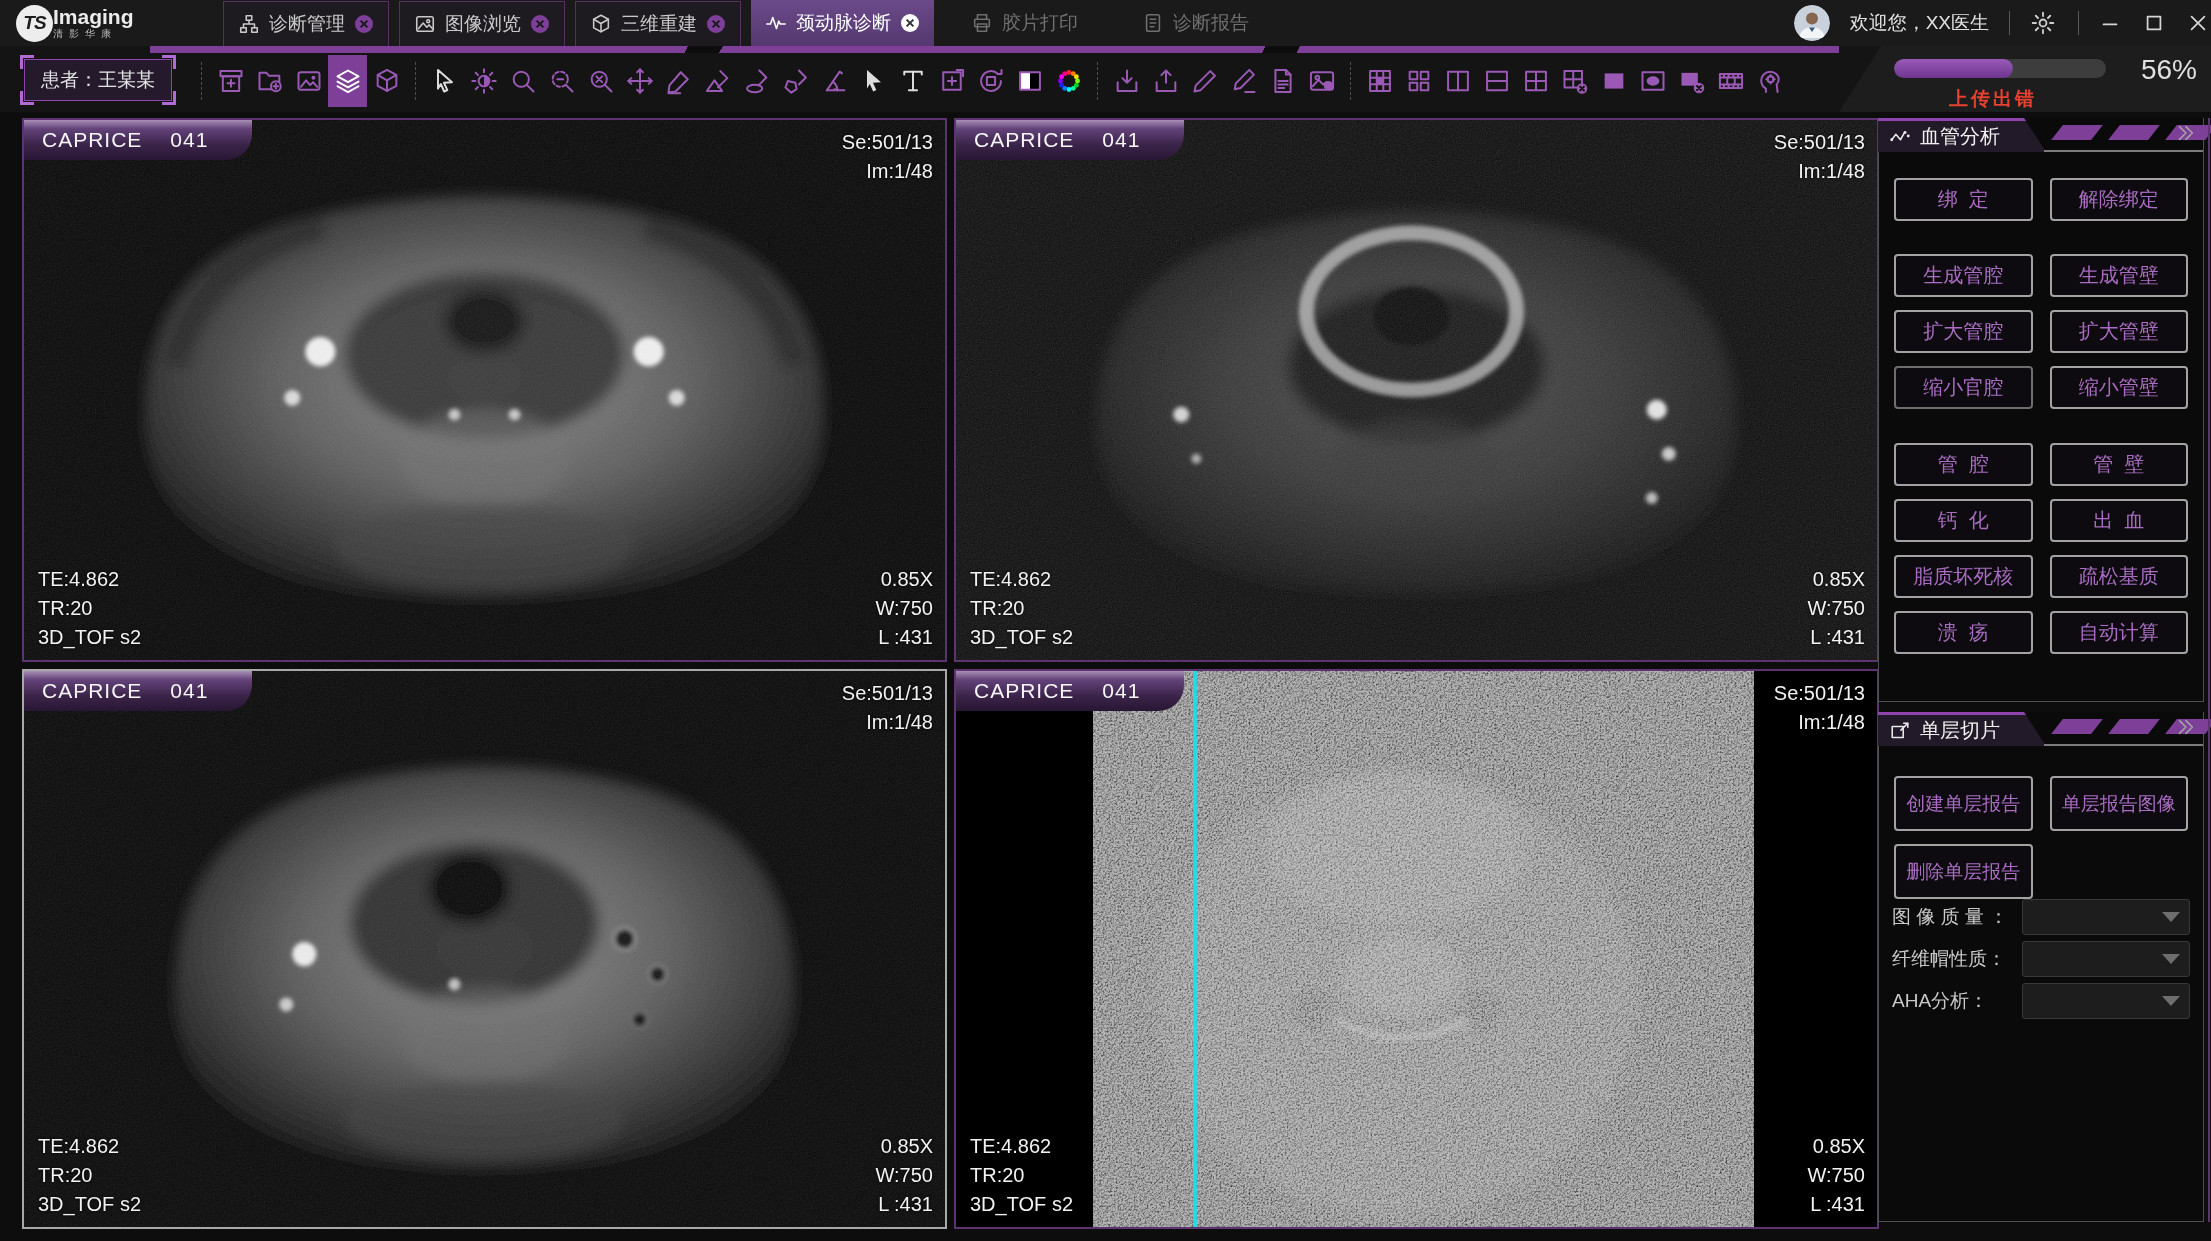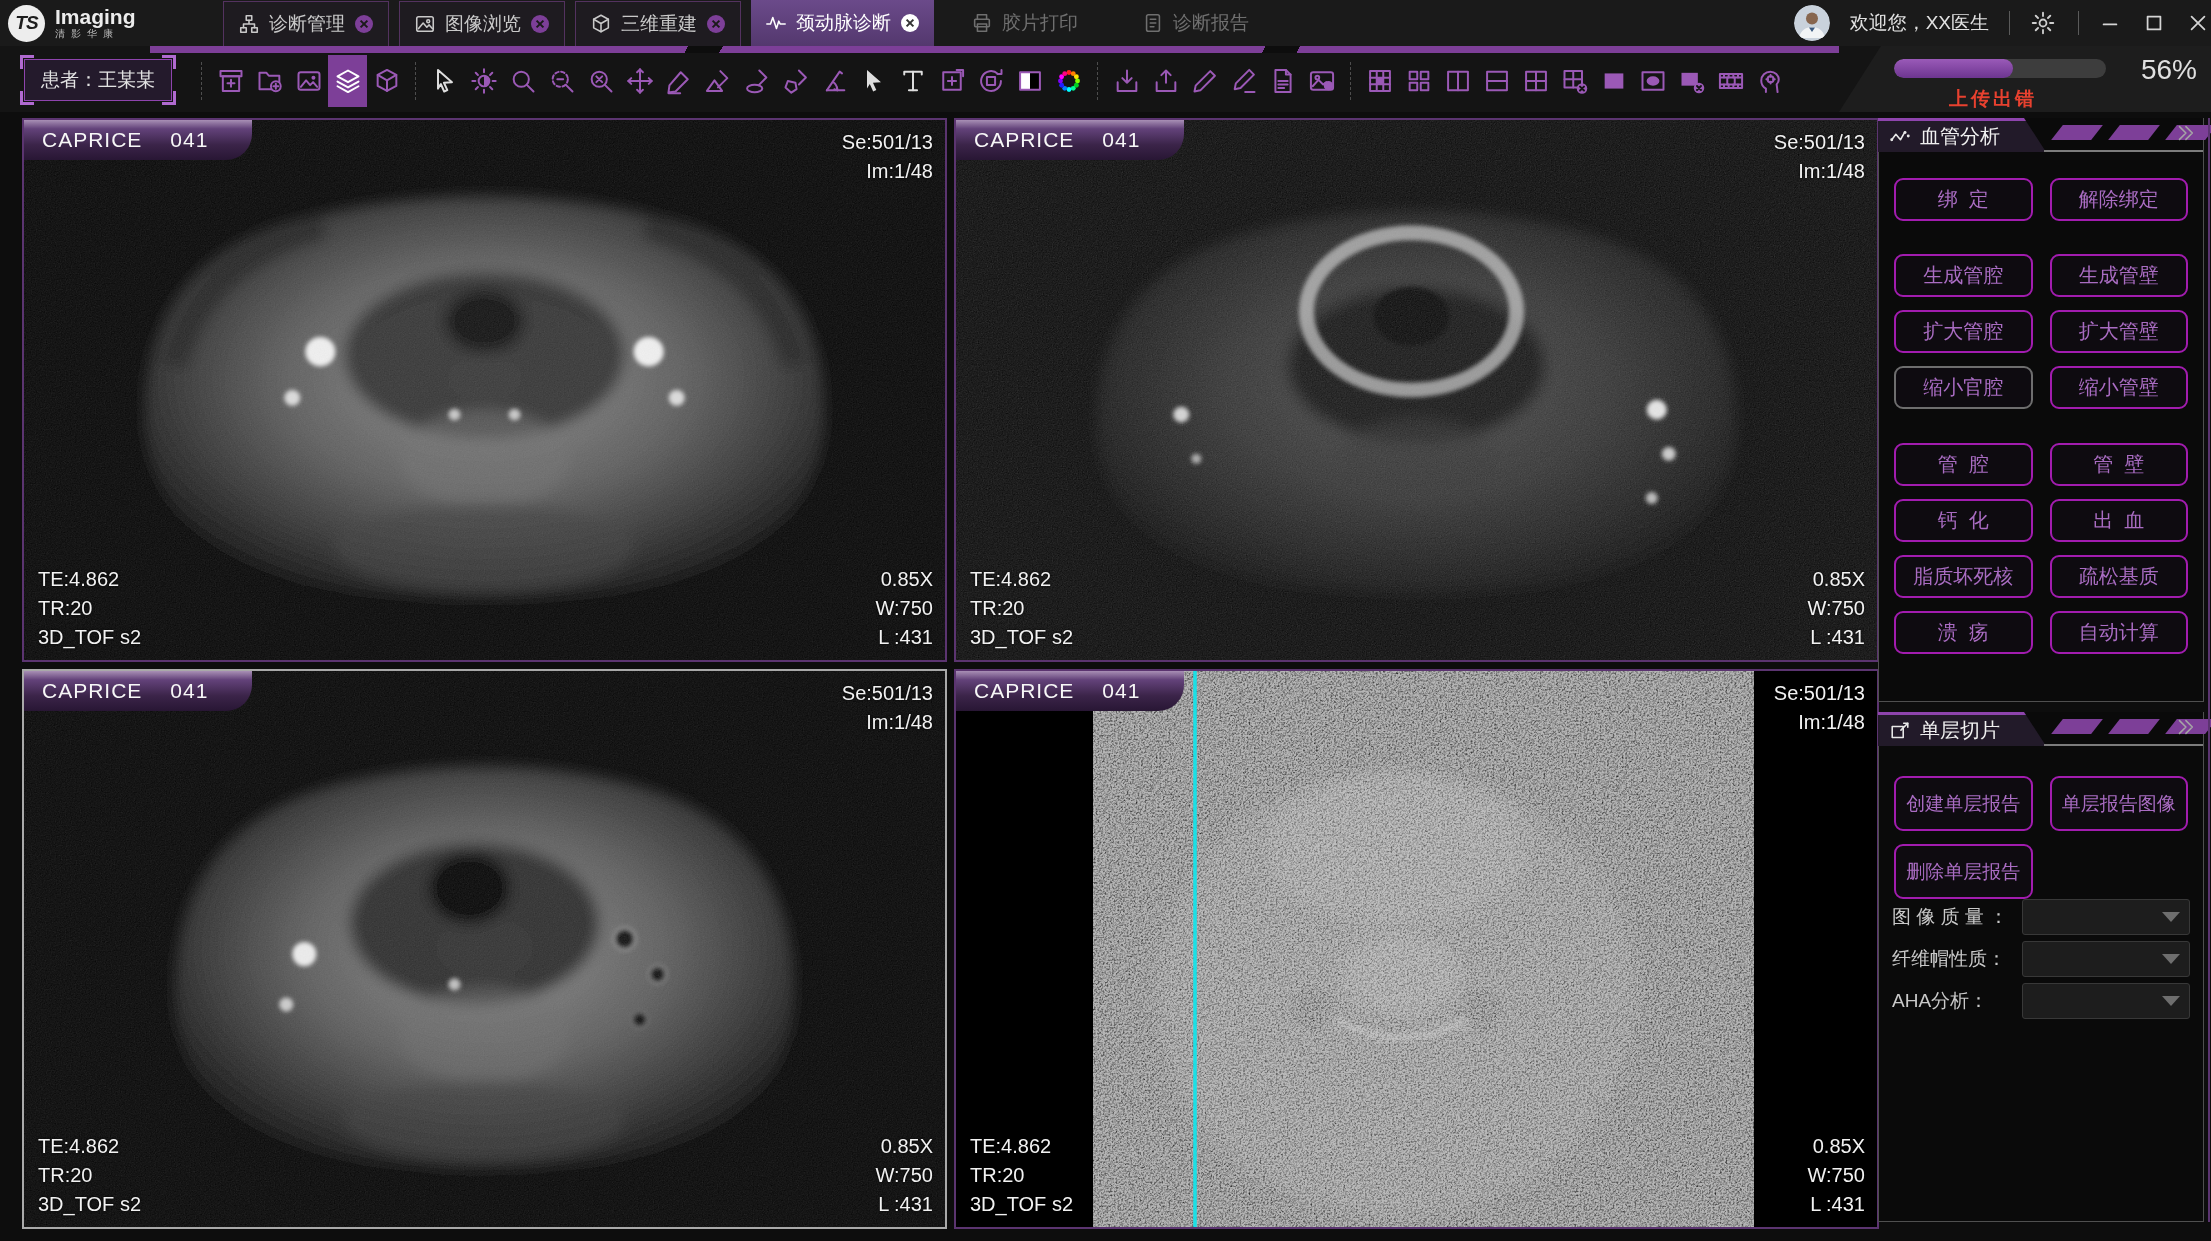--- a/index.html
+++ b/index.html
@@ -2,21 +2,21 @@
 <html><head>
 <meta charset="utf-8">
 <style>
   html,body{margin:0;padding:0;background:#000;}
   .app{position:relative;width:2211px;height:1241px;background:#0d0d0d;overflow:hidden;
        font-family:"Liberation Sans","DejaVu Sans",sans-serif;color:#ddd;-webkit-font-smoothing:antialiased;}
   svg.ic{fill:none;stroke:currentColor;stroke-width:1.7;stroke-linecap:round;stroke-linejoin:round;display:block;}
 
   
   .titlebar{position:absolute;top:0;left:0;right:0;height:46px;background:#1a1a1a;display:flex;align-items:stretch;z-index:5;}
-  .logo{width:218px;display:flex;align-items:center;gap:10px;padding-left:8px;box-sizing:border-box;}
+  .logo{width:218px;display:flex;align-items:center;padding-left:16px;box-sizing:border-box;}
   .logo-badge{width:37px;height:37px;border-radius:50%;background:#ededed;color:#1d1d1d;display:flex;align-items:center;justify-content:center;
               font-size:19px;font-weight:bold;font-style:italic;letter-spacing:-1px;flex:0 0 auto;}
   .logo-en{font-size:21px;font-weight:bold;color:#ececec;line-height:22px;}
   .logo-cn{font-size:10px;color:#b5b5b5;letter-spacing:6px;line-height:12px;}
   .tabs{display:flex;align-items:stretch;}
   .tab{display:flex;align-items:center;gap:9px;padding:1px 14px;font-size:19px;color:#c9c9c9;cursor:pointer;position:relative;text-align:center;}
   .tab.outlined{border:1px solid #53325f;border-bottom:none;margin:1px 5px 0 5px;background:#1e1b20;}
   .tab.active{background:linear-gradient(180deg,#6b4a8a,#54386e);color:#fff;margin:0 5px;}
   .tab.disabled{color:#6f6f6f;margin:0 18px;}
   .tab .ic{width:22px;height:22px;}
@@ -83,21 +83,21 @@
   .ph-line{position:absolute;left:165px;right:0;top:32px;border-top:2px solid #7c7c7c;}
   .ph-deco{position:absolute;left:178px;top:7px;display:flex;gap:17px;}
   .ph-deco i{width:40px;height:15px;background:#7d3f98;transform:skewX(-38deg);}
   .ph-more{position:absolute;right:5px;top:3px;width:24px;height:24px;color:#a5a5a5;background:none;border:none;padding:0;cursor:pointer;}
   .ph-more .ic{width:22px;height:22px;}
   .btn-grid{display:grid;grid-template-columns:1fr 1fr;gap:13px 17px;padding:0 15px;}
   .g1{margin-top:24px;}
   .g2{margin-top:33px;}
   .g3{margin-top:34px;}
   .g4{margin-top:28px;}
-  .vbtn{height:43px;border:2px solid #a21caf;border-radius:9px;background:rgba(50,25,62,0.12);color:#a96cc2;
+  .vbtn{height:43px;border:2px solid #a3a3a3;border-radius:4px;background:rgba(50,25,62,0.12);color:#a96cc2;
       font-size:20px;display:flex;align-items:center;justify-content:center;cursor:pointer;white-space:pre;
       font-family:"Liberation Sans","DejaVu Sans",sans-serif;}
   .vbtn.muted{border-color:#6e6e6e;}
   .p-slice .vbtn{height:55px;font-size:19px;}
   .selects{display:flex;flex-direction:column;gap:6px;padding:0 13px;}
   .sel-row{display:flex;align-items:center;gap:8px;}
   .sel-label{width:122px;font-size:19px;color:#c9c9c9;white-space:pre;}
   .sel-box{flex:1;height:34px;background:#1d1d1d;border:1px solid #383838;border-radius:3px;position:relative;cursor:pointer;}
   .sel-arrow{position:absolute;right:9px;top:12px;width:0;height:0;border-left:9px solid transparent;border-right:9px solid transparent;border-top:10px solid #6e6e6e;}
 </style>

